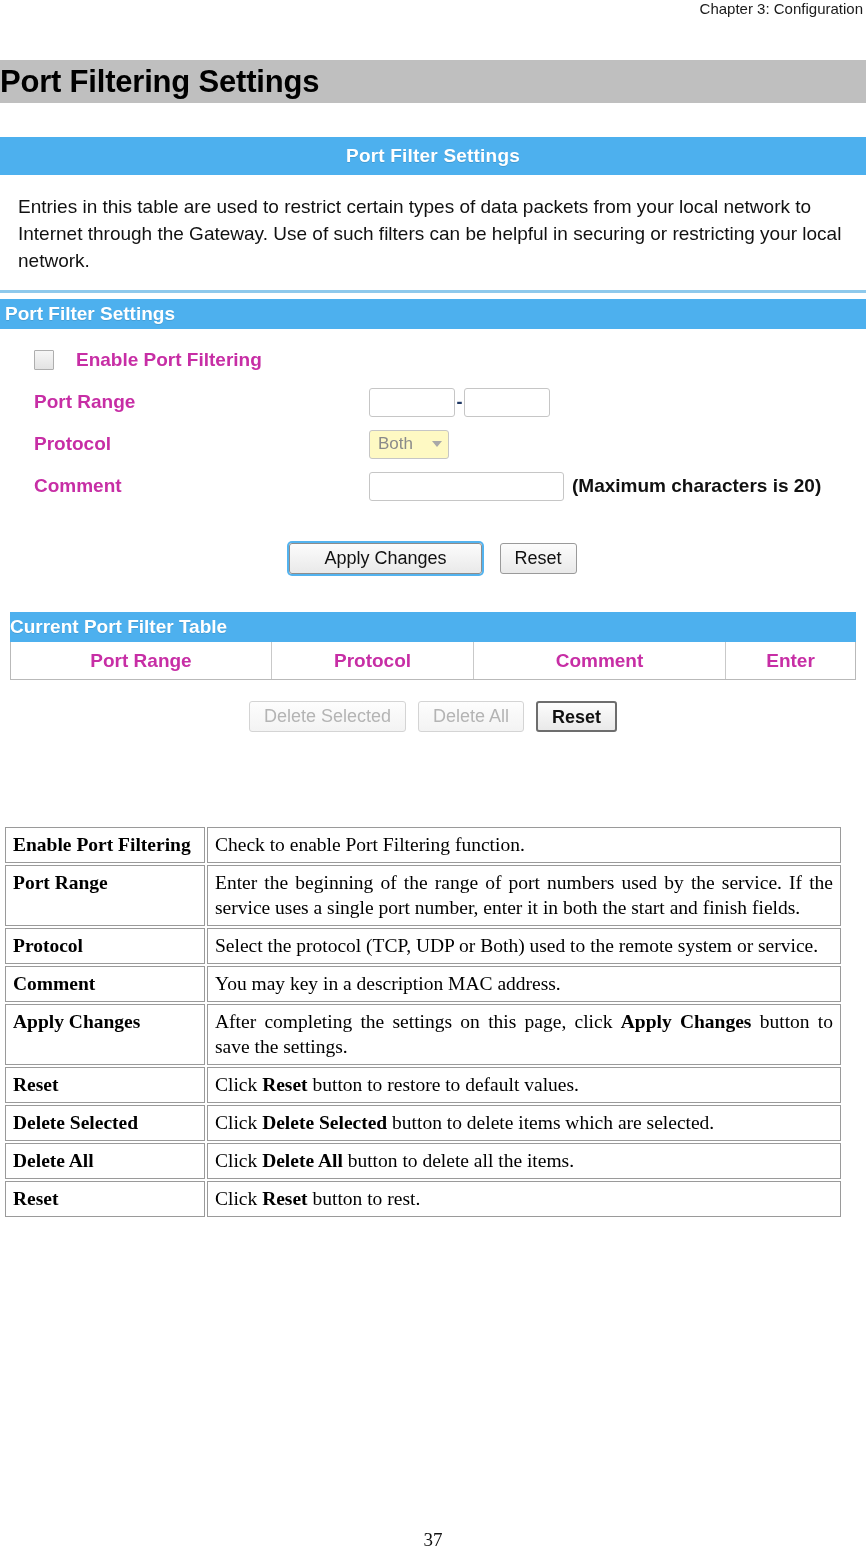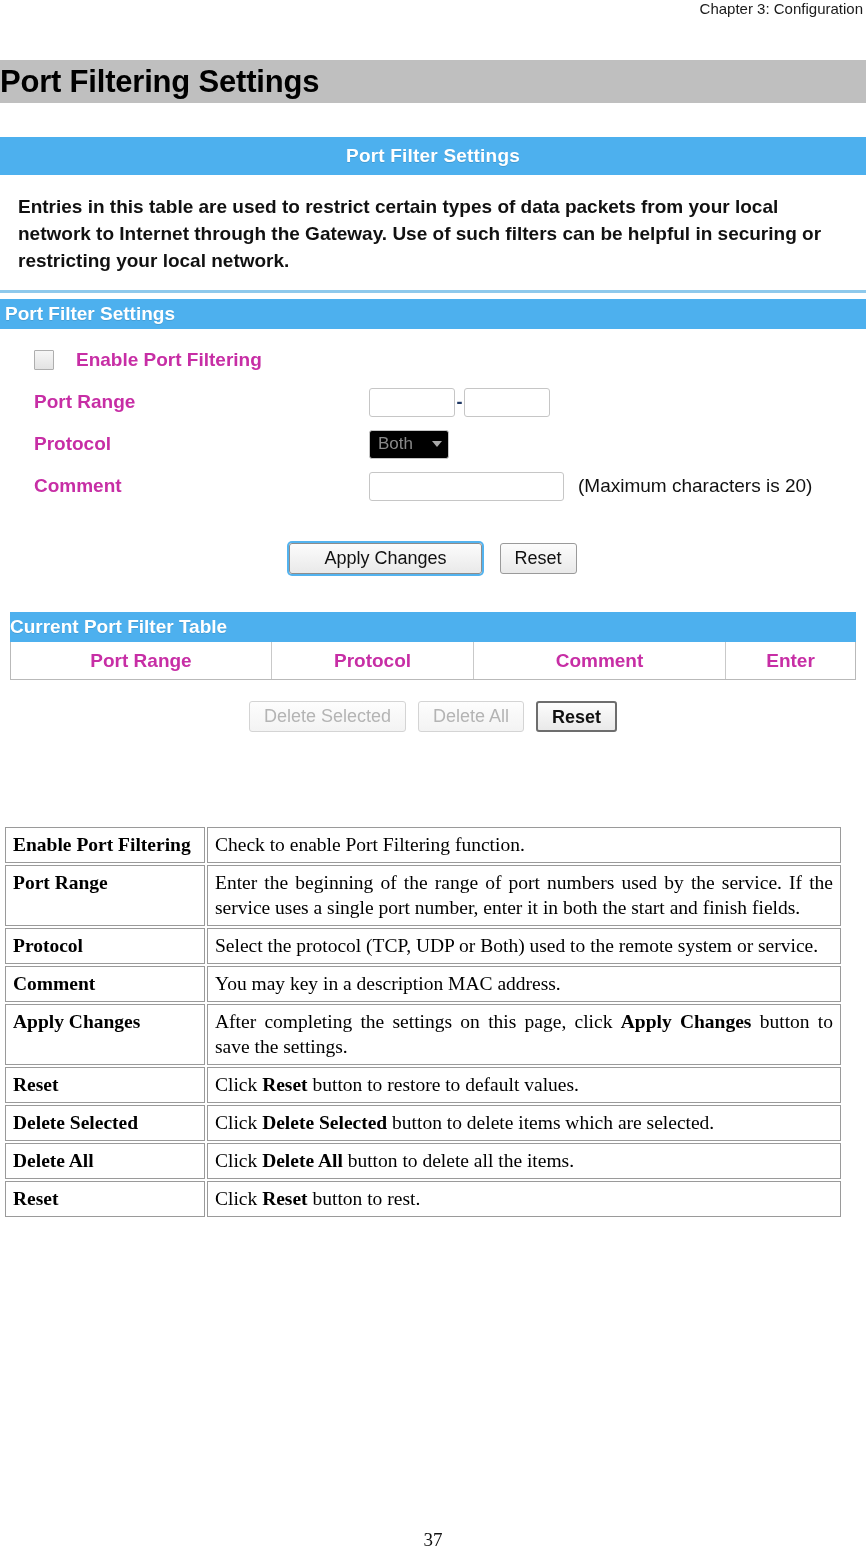--- a/index.html
+++ b/index.html
@@ -73,21 +73,21 @@
     letter-spacing: 0.2px;
     text-shadow: 0 1px 0 rgba(0,0,0,0.12);
   }
 
   .intro-text {
     padding: 18px 22px 16px 18px;
     font-family: "Liberation Sans", sans-serif;
     font-size: 19px;
     line-height: 27px;
     color: #111;
-    font-weight: 700;
+    font-weight: 400;
   }
 
   .divider-blue {
     height: 3px;
     background: #8ec9ec;
     margin: 0 0 6px 0;
   }
 
   .section-bar {
     background: #4db0ee;
@@ -154,43 +154,43 @@
     font-size: 18px;
     line-height: 1;
     flex: 0 0 auto;
   }
 
   .select-box {
     width: 80px;
     height: 29px;
     border: 1px solid #c6c6c6;
     border-radius: 3px;
-    background: #000000;
+    background: #fef9c3;
     display: flex;
     align-items: center;
     padding: 0 6px 0 8px;
     font-size: 17px;
     color: #8a8a8a;
     font-family: "Liberation Sans", sans-serif;
     flex: 0 0 auto;
   }
   .select-box .sel-val { flex: 1 1 auto; }
   .select-box .caret {
     width: 0; height: 0;
     border-left: 5px solid transparent;
     border-right: 5px solid transparent;
     border-top: 6px solid #a8a8a8;
     flex: 0 0 auto;
   }
 
   .hint {
     font-size: 19px;
     color: #111;
-    margin-left: 14px;
-    font-weight: 400;
+    margin-left: 8px;
+    font-weight: 700;
     white-space: nowrap;
   }
 
   .note-line {
     padding-left: 34px;
     font-size: 19px;
     color: #111;
     margin-top: 8px;
     font-weight: 500;
   }

